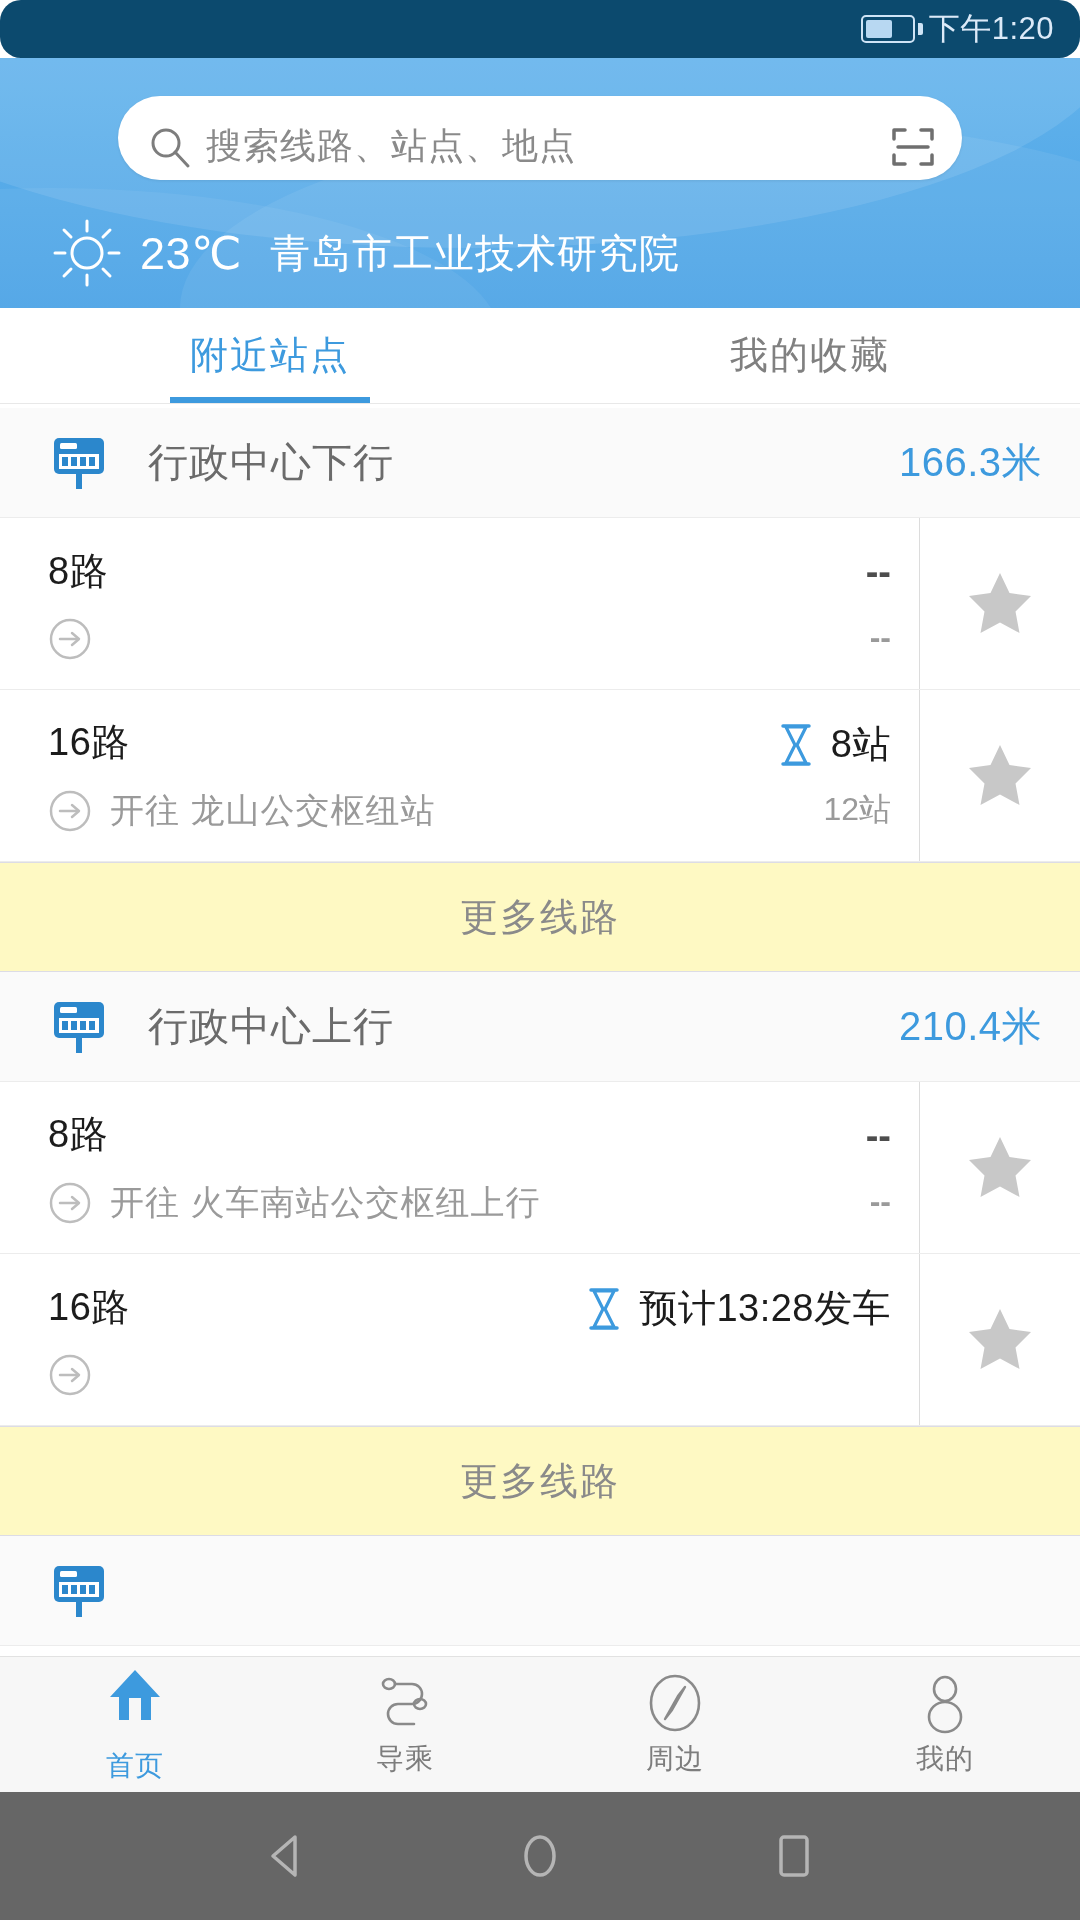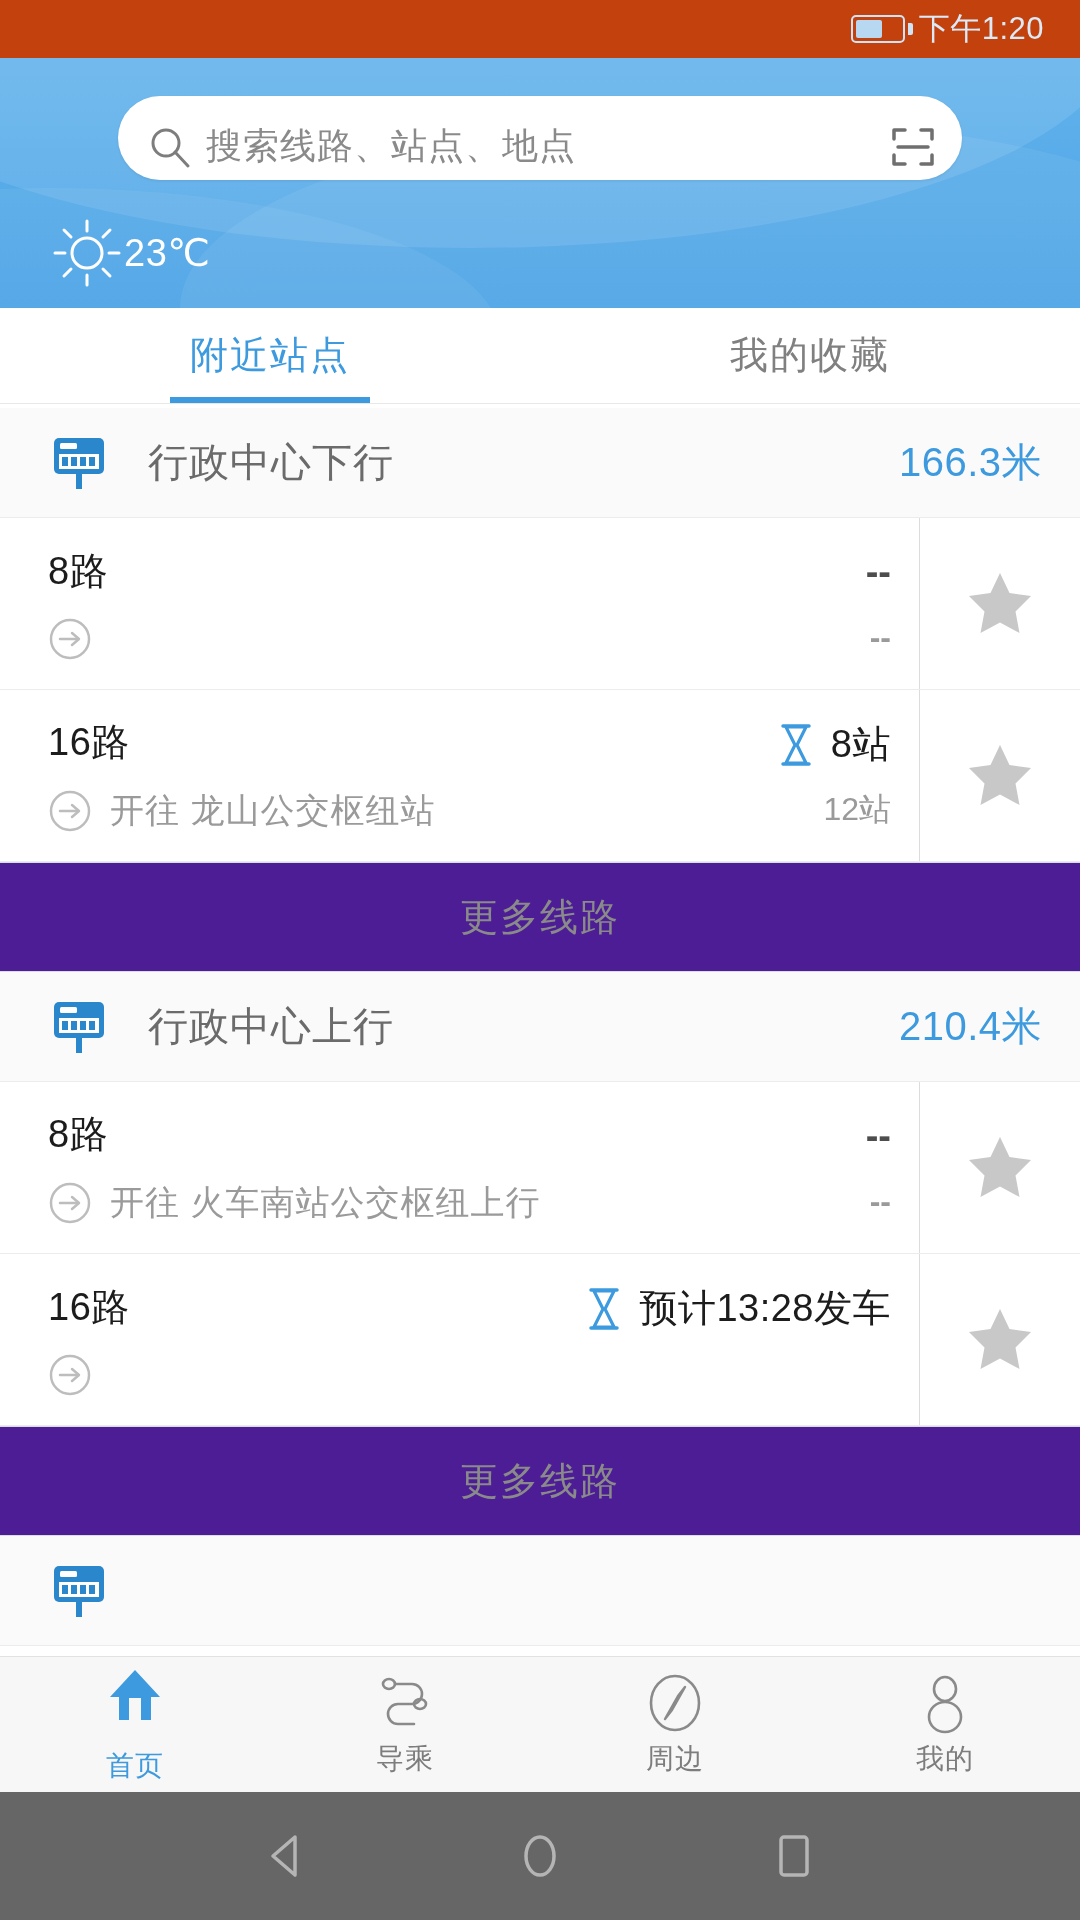--- a/index.html
+++ b/index.html
@@ -6,23 +6,23 @@
   html,body { width:1080px; height:1920px; }
   body {
     font-family:"Liberation Sans","DejaVu Sans",sans-serif;
     background:#ffffff;
     overflow:hidden;
     position:relative;
   }
 
   
   .statusbar{
-    height:58px; background:#c2410c;
+    height:58px; background:#0c4a6e;
     display:flex; align-items:center; justify-content:flex-end;
-    padding-right:36px; gap:14px;
+    padding-right:26px; gap:14px;border-radius:21px;
   }
   .battery{ position:relative; width:54px; height:28px; }
   .battery .shell{
     position:absolute; inset:0; border:2.5px solid #cfe4f6; border-radius:5px;
   }
   .battery .fill{
     position:absolute; left:5px; top:5px; bottom:5px; width:26px;
     background:#b8d8f2; border-radius:2px;
   }
   .battery .nub{
@@ -57,21 +57,21 @@
     white-space:nowrap; overflow:hidden;
   }
   .scan-ico{ flex:0 0 auto; width:46px; height:46px; }
 
   .weather{
     position:relative; margin-top:36px; padding-left:50px;
     display:flex; align-items:center; gap:0;
     color:#ffffff;
   }
   .sun-ico{ width:74px; height:74px; flex:0 0 auto; }
-  .temp{ font-size:38px; letter-spacing:.5px; }
+  .temp{ font-size:45px; margin-left:16px; letter-spacing:.5px; }
   .place{ font-size:40px; margin-left:28px; letter-spacing:1px; }
 
   
   .tabs{
     height:96px; background:#fff;
     display:flex; border-bottom:1px solid #e8e8e8;
   }
   .tab{
     flex:1 1 0; display:flex; align-items:center; justify-content:center;
     position:relative; font-size:38px; color:#808080; letter-spacing:2px;
@@ -130,21 +130,21 @@
   .eta-sub{ font-size:32px; color:#9a9a9a; }
   .eta-sub.dash{ color:#9a9a9a; font-weight:bold; }
   .route-wide .route-eta{ width:430px; }
   .fav{
     flex:0 0 auto; width:160px;
     display:flex; align-items:center; justify-content:center;
   }
   .star-ico{ width:72px; height:72px; }
 
   .morebar{
-    height:110px; background:#4c1d95;
+    height:110px; background:#fef9c3;
     display:flex; align-items:center; justify-content:center;
     font-size:38px; color:#8a8a8a; letter-spacing:2px;
     border-bottom:1px solid #dcdce6; border-top:1px solid #dcdce6;
   }
 
   
   .bottomnav{
     position:absolute; left:0; right:0; bottom:128px; height:136px;
     background:#f7f7f7; border-top:1px solid #e2e2e2;
     display:flex;
@@ -205,20 +205,21 @@
         <line x1="37" y1="59" x2="37" y2="69"></line>
         <line x1="5" y1="37" x2="15" y2="37"></line>
         <line x1="59" y1="37" x2="69" y2="37"></line>
         <line x1="14" y1="14" x2="21" y2="21"></line>
         <line x1="53" y1="53" x2="60" y2="60"></line>
         <line x1="60" y1="14" x2="53" y2="21"></line>
         <line x1="21" y1="53" x2="14" y2="60"></line>
       </g>
     </svg>
     <div class="temp">23℃</div>
+    <div class="place">青岛市工业技术研究院</div>
   </div>
 </div>
 
 <div class="tabs">
   <div class="tab active">附近站点</div>
   <div class="tab">我的收藏</div>
 </div>
 
 <div class="content">
 

